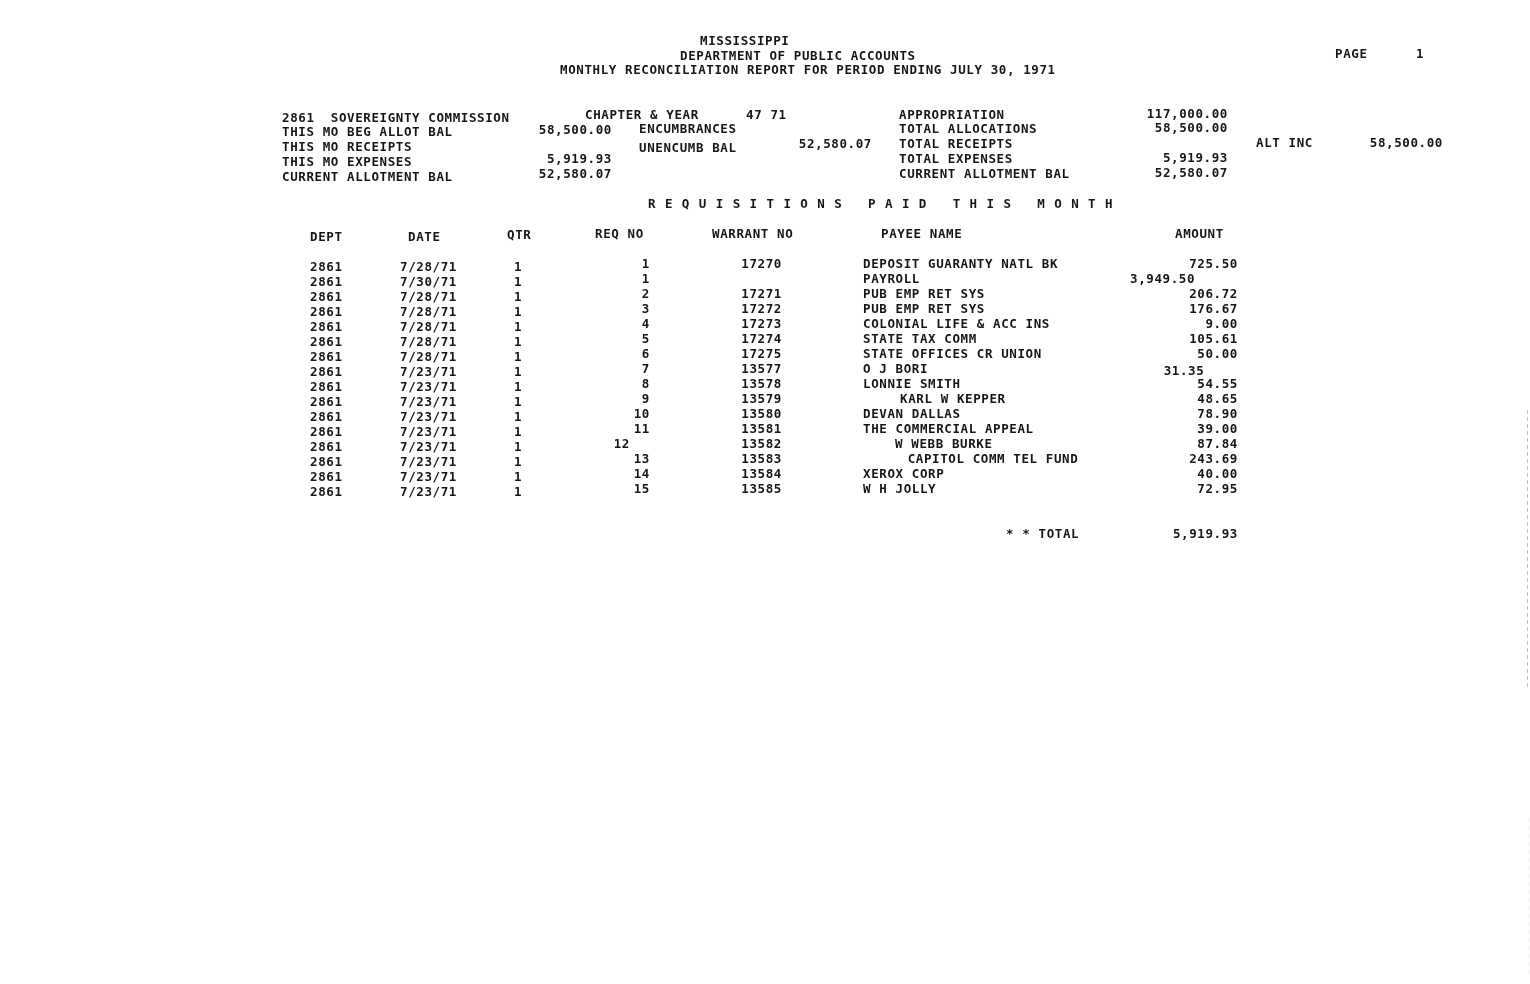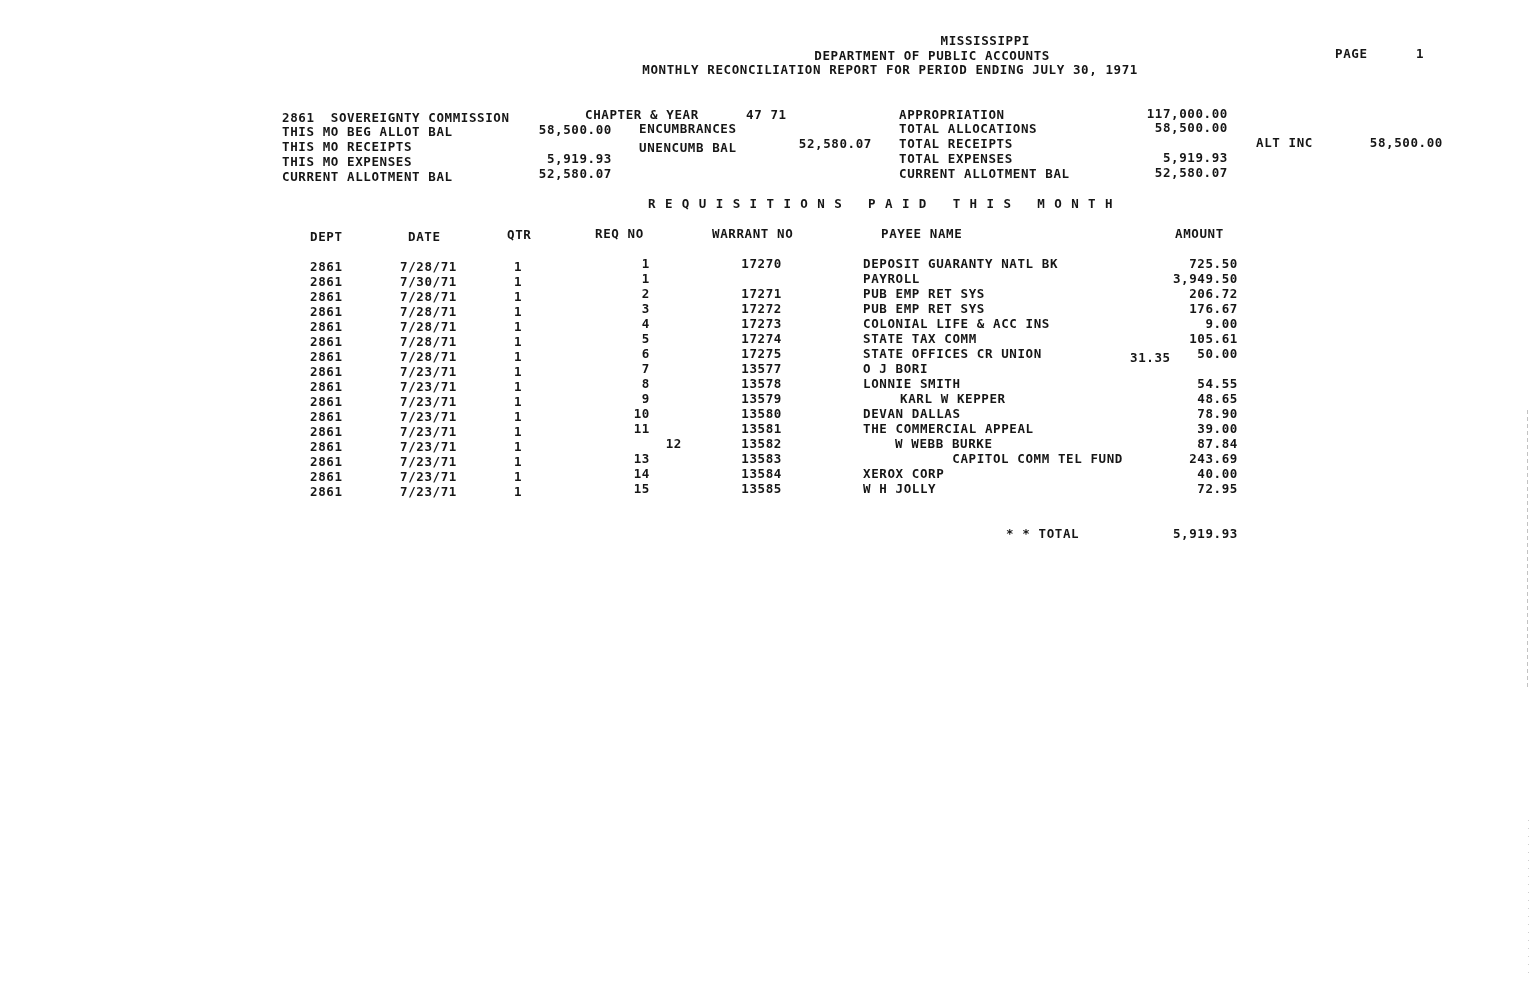--- a/index.html
+++ b/index.html
@@ -7,21 +7,21 @@
     width: 1530px; height: 984px; position: relative; overflow: hidden;
     font-family: "DejaVu Sans Mono", "Liberation Mono", monospace;
     color: #111111;
   }
   .t {
     position: absolute; white-space: pre;
     font-size: 12.5px; line-height: 15px; letter-spacing: 0.6px;
     font-weight: bold; color: #161616;
   }
   .r { text-align: right; }
-  .c { text-align: right; }
+  .c { text-align: left; }
   .spaced { letter-spacing: 9.4px; }
   .edge {
     position: absolute; right: 2px; top: 410px; width: 1px; height: 280px;
     background: repeating-linear-gradient(to bottom, #9a9a9a 0 4px, transparent 4px 7px);
     opacity: 0.6;
   }
   .edge2 {
     position: absolute; right: 1px; top: 820px; width: 1px; height: 160px;
     background: repeating-linear-gradient(to bottom, #b0b0b0 0 1px, transparent 1px 8px);
     opacity: 0.6;
@@ -96,21 +96,21 @@
       <div class="t" style="left: 863px; top: 256px; width: 260px; text-align: left;">DEPOSIT GUARANTY NATL BK</div>
       <div class="t" style="left: 1130px; top: 256px; width: 108px; text-align: right;">725.50</div>
     </div>
     <div>
       <div class="t" style="left: 310px; top: 274px; width: 40px; text-align: left;">2861</div>
       <div class="t" style="left: 400px; top: 274px; width: 64px; text-align: left;">7/30/71</div>
       <div class="t" style="left: 508px; top: 274px; width: 20px; text-align: center;">1</div>
       <div class="t" style="left: 610px; top: 271px; width: 40px; text-align: right;">1</div>
       <div class="t" style="left: 730px; top: 271px; width: 52px; text-align: right;"></div>
       <div class="t" style="left: 863px; top: 271px; width: 260px; text-align: left;">PAYROLL</div>
-      <div class="t" style="left: 1130px; top: 271px; width: 108px; text-align: right;">3,949.50</div>
+      <div class="t" style="left: 1130px; top: 271px; width: 108px; ">3,949.50</div>
     </div>
     <div>
       <div class="t" style="left: 310px; top: 289px; width: 40px; text-align: left;">2861</div>
       <div class="t" style="left: 400px; top: 289px; width: 64px; text-align: left;">7/28/71</div>
       <div class="t" style="left: 508px; top: 289px; width: 20px; text-align: center;">1</div>
       <div class="t" style="left: 610px; top: 286px; width: 40px; text-align: right;">2</div>
       <div class="t" style="left: 730px; top: 286px; width: 52px; text-align: right;">17271</div>
       <div class="t" style="left: 863px; top: 286px; width: 260px; text-align: left;">PUB EMP RET SYS</div>
       <div class="t" style="left: 1130px; top: 286px; width: 108px; text-align: right;">206.72</div>
     </div>
@@ -150,21 +150,21 @@
       <div class="t" style="left: 863px; top: 346px; width: 260px; text-align: left;">STATE OFFICES CR UNION</div>
       <div class="t" style="left: 1130px; top: 346px; width: 108px; text-align: right;">50.00</div>
     </div>
     <div>
       <div class="t" style="left: 310px; top: 364px; width: 40px; text-align: left;">2861</div>
       <div class="t" style="left: 400px; top: 364px; width: 64px; text-align: left;">7/23/71</div>
       <div class="t" style="left: 508px; top: 364px; width: 20px; text-align: center;">1</div>
       <div class="t" style="left: 610px; top: 361px; width: 40px; text-align: right;">7</div>
       <div class="t" style="left: 730px; top: 361px; width: 52px; text-align: right;">13577</div>
       <div class="t" style="left: 863px; top: 361px; width: 260px; text-align: left;">O J BORI</div>
-      <div class="t" style="left: 1130px; top: 350px; width: 108px; text-align: left;">31.35</div>
+      <div class="t" style="left: 1130px; top: 363px; width: 108px; text-align: center;">31.35</div>
     </div>
     <div>
       <div class="t" style="left: 310px; top: 379px; width: 40px; text-align: left;">2861</div>
       <div class="t" style="left: 400px; top: 379px; width: 64px; text-align: left;">7/23/71</div>
       <div class="t" style="left: 508px; top: 379px; width: 20px; text-align: center;">1</div>
       <div class="t" style="left: 610px; top: 376px; width: 40px; text-align: right;">8</div>
       <div class="t" style="left: 730px; top: 376px; width: 52px; text-align: right;">13578</div>
       <div class="t" style="left: 863px; top: 376px; width: 260px; text-align: left;">LONNIE SMITH</div>
       <div class="t" style="left: 1130px; top: 376px; width: 108px; text-align: right;">54.55</div>
     </div>
@@ -192,32 +192,32 @@
       <div class="t" style="left: 508px; top: 424px; width: 20px; text-align: center;">1</div>
       <div class="t" style="left: 610px; top: 421px; width: 40px; text-align: right;">11</div>
       <div class="t" style="left: 730px; top: 421px; width: 52px; text-align: right;">13581</div>
       <div class="t" style="left: 863px; top: 421px; width: 260px; text-align: left;">THE COMMERCIAL APPEAL</div>
       <div class="t" style="left: 1130px; top: 421px; width: 108px; text-align: right;">39.00</div>
     </div>
     <div>
       <div class="t" style="left: 310px; top: 439px; width: 40px; text-align: left;">2861</div>
       <div class="t" style="left: 400px; top: 439px; width: 64px; text-align: left;">7/23/71</div>
       <div class="t" style="left: 508px; top: 439px; width: 20px; text-align: center;">1</div>
-      <div class="t" style="left: 642px; top: 436px; width: 40px; text-align: right;">12</div>
+      <div class="t" style="left: 590px; top: 436px; width: 40px; text-align: right;">12</div>
       <div class="t" style="left: 730px; top: 436px; width: 52px; text-align: right;">13582</div>
       <div class="t" style="left: 863px; top: 436px; width: 260px; text-align: left; padding-left: 32px;">W WEBB BURKE</div>
       <div class="t" style="left: 1130px; top: 436px; width: 108px; text-align: right;">87.84</div>
     </div>
     <div>
       <div class="t" style="left: 310px; top: 454px; width: 40px; text-align: left;">2861</div>
       <div class="t" style="left: 400px; top: 454px; width: 64px; text-align: left;">7/23/71</div>
       <div class="t" style="left: 508px; top: 454px; width: 20px; text-align: center;">1</div>
       <div class="t" style="left: 610px; top: 451px; width: 40px; text-align: right;">13</div>
       <div class="t" style="left: 730px; top: 451px; width: 52px; text-align: right;">13583</div>
-      <div class="t" style="left: 863px; top: 451px; width: 260px; text-align: right;">CAPITOL COMM TEL FUND</div>
+      <div class="t" style="left: 863px; top: 451px; width: 260px; text-align: center;">CAPITOL COMM TEL FUND</div>
       <div class="t" style="left: 1130px; top: 451px; width: 108px; text-align: right;">243.69</div>
     </div>
     <div>
       <div class="t" style="left: 310px; top: 469px; width: 40px; text-align: left;">2861</div>
       <div class="t" style="left: 400px; top: 469px; width: 64px; text-align: left;">7/23/71</div>
       <div class="t" style="left: 508px; top: 469px; width: 20px; text-align: center;">1</div>
       <div class="t" style="left: 610px; top: 466px; width: 40px; text-align: right;">14</div>
       <div class="t" style="left: 730px; top: 466px; width: 52px; text-align: right;">13584</div>
       <div class="t" style="left: 863px; top: 466px; width: 260px; text-align: left;">XEROX CORP</div>
       <div class="t" style="left: 1130px; top: 466px; width: 108px; text-align: right;">40.00</div>

